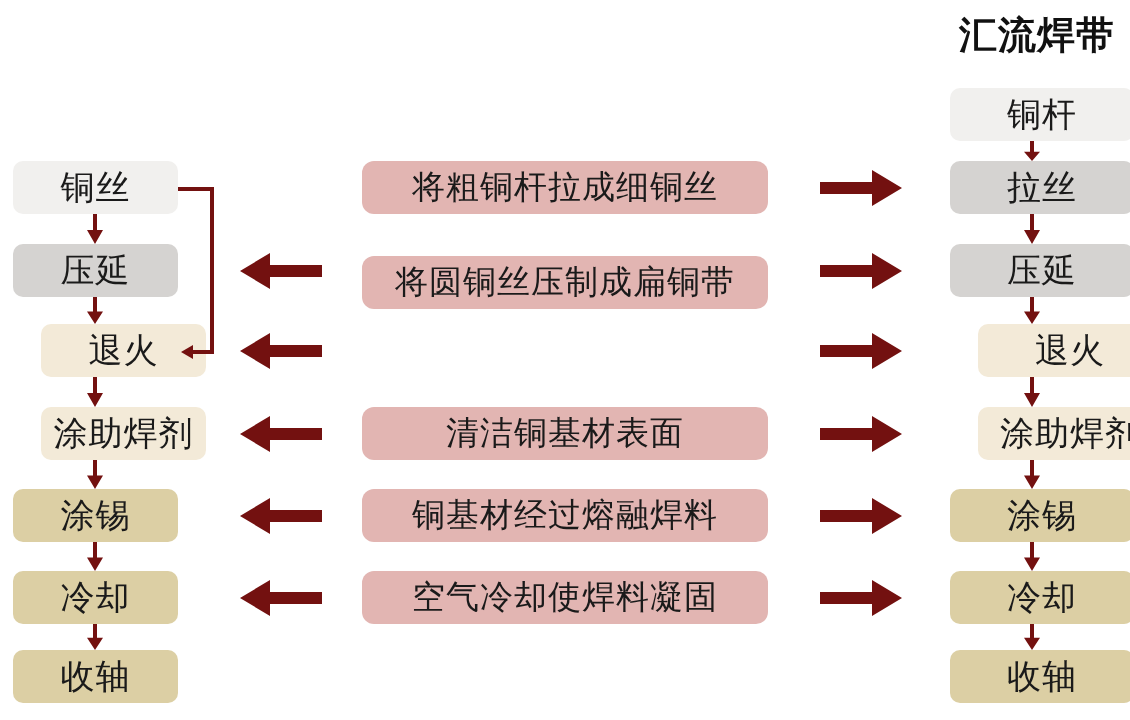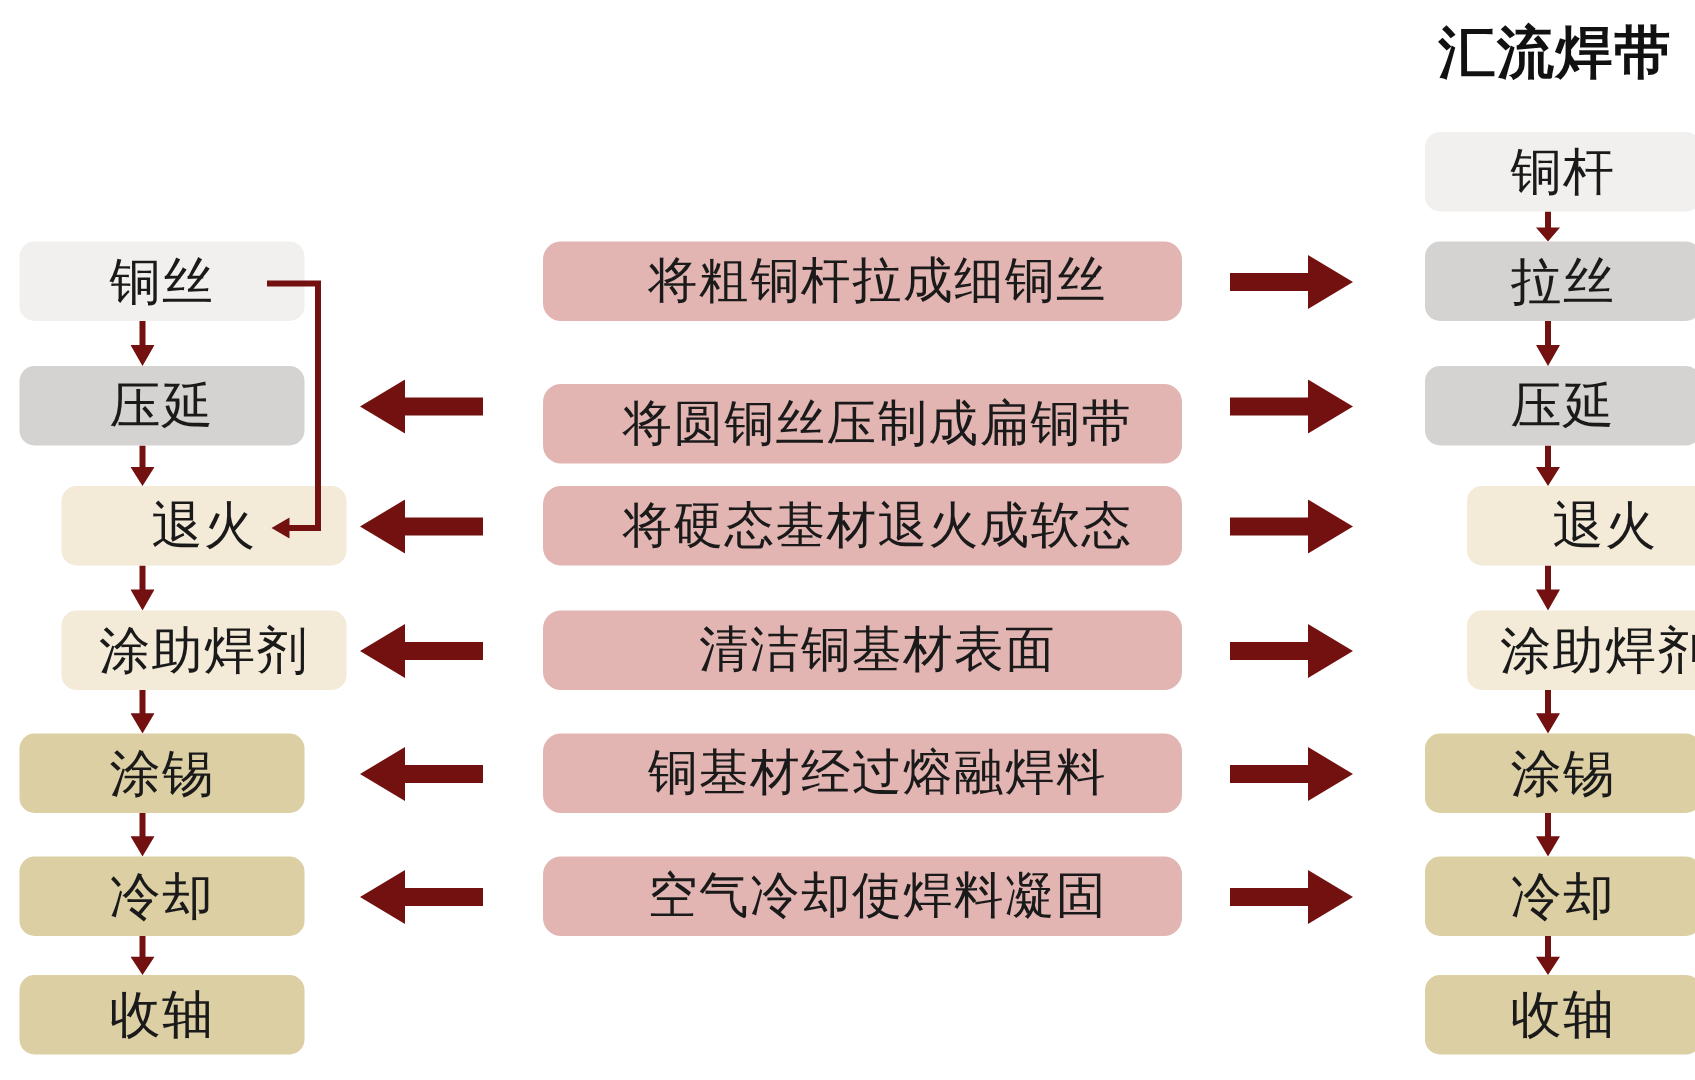--- a/index.html
+++ b/index.html
@@ -11,31 +11,31 @@
     position:absolute;top:10px;margin:0;font-size:38px;font-weight:bold;color:#111111;
     letter-spacing:1px;white-space:nowrap;
   }
   .title.left{left:20px;}
   .title.right{left:950px;width:165px;text-align:right;}
   .box{
     position:absolute;height:53px;border-radius:10px;
     display:flex;align-items:center;justify-content:center;
     font-size:34px;letter-spacing:1px;color:#1a1a1a;white-space:nowrap;
   }
-  .col-left{left:13px;width:190px;}
+  .col-left{left:13px;width:165px;}
   .col-right{left:950px;width:184px;}
   .stage-raw{background:var(--stage-raw,#f1f0ee);}
   .stage-forming{background:var(--stage-forming,#d5d3d1);text-align:center;}
   .stage-heat{background:var(--stage-heat,#f3ead8);margin-left:28px;}
   .stage-finish{background:var(--stage-finish,#dccfa4);}
   .note{
     position:absolute;left:362px;width:406px;height:53px;border-radius:12px;
     background:var(--note-box,#e2b5b2);
     display:flex;align-items:center;justify-content:center;
-    font-size:33px;letter-spacing:1px;color:#1a1a1a;white-space:nowrap;padding-left:20px;
+    font-size:33px;letter-spacing:1px;color:#1a1a1a;white-space:nowrap;
   }
   .arrow-svg{position:absolute;color:var(--arrow,#731110);display:block;}
   .varrow{width:16px;}
   .harrow{width:82px;height:36px;}
 </style>
 </head>
 <body>
 
 <div class="figure">
 
@@ -68,21 +68,20 @@
       <path fill="currentColor" d="M6 0 H10 V16 H16 L8 30 L0 16 H6 Z"></path>
     </svg>
 
   <svg class="arrow-svg" style="left:178px;top:183px;width:40px;height:176px" viewBox="0 0 40 176">
     <path fill="none" stroke="currentColor" stroke-width="4" d="M0 6 H34 V169 H12"></path>
     <polygon fill="currentColor" points="3,169 15,162 15,176"></polygon>
   </svg>
 
   <div class="note" style="top:161px">将粗铜杆拉成细铜丝</div>
   <div class="note" style="top:256px">将圆铜丝压制成扁铜带</div>
-  <div class="note" style="top:324px">将硬态基材退火成软态</div>
   <div class="note" style="top:407px">清洁铜基材表面</div>
   <div class="note" style="top:489px">铜基材经过熔融焊料</div>
   <div class="note" style="top:571px">空气冷却使焊料凝固</div>
 
   <svg class="arrow-svg harrow" style="left:240px;top:253px" viewBox="0 0 82 36">
       <path fill="currentColor" d="M82 12 H30 V0 L0 18 L30 36 V24 H82 Z"></path>
     </svg>
   <svg class="arrow-svg harrow" style="left:240px;top:333px" viewBox="0 0 82 36">
       <path fill="currentColor" d="M82 12 H30 V0 L0 18 L30 36 V24 H82 Z"></path>
     </svg>

